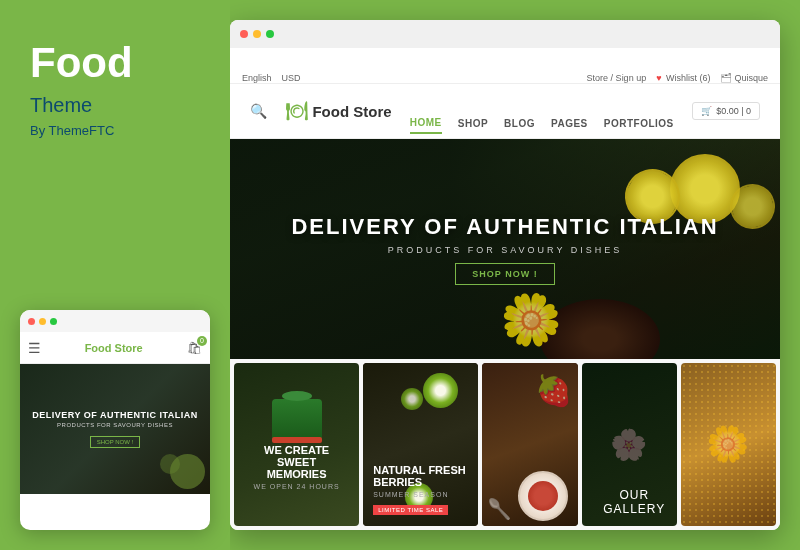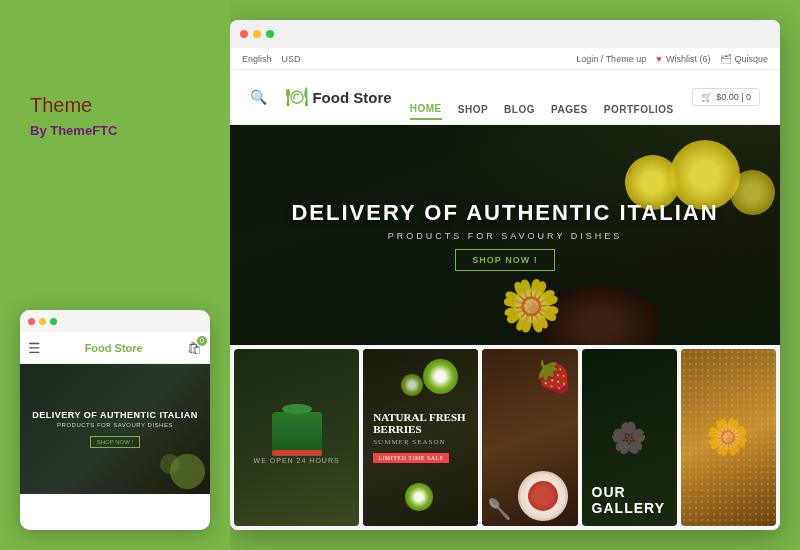--- a/index.html
+++ b/index.html
@@ -29,30 +29,29 @@
 
     .left-title {
       color: #fff;
       font-size: 42px;
       font-weight: 900;
       line-height: 1.1;
       margin-bottom: 8px;
     }
 
     .left-subtitle {
-      color: #7f1d1d;
+      color: #0c4a6e;
       font-size: 20px;
       font-weight: 400;
       margin-bottom: 6px;
     }
 
     .left-by {
-      color: #701a75;
+      color: #0c4a6e;
       font-size: 13px;
-      font-weight: bold;
     }
 
     
     .mobile-preview {
       position: absolute;
       bottom: 20px;
       left: 20px;
       width: 190px;
       height: 220px;
       background: #fff;
@@ -217,23 +216,23 @@
     .browser-content {
       flex: 1;
       overflow: hidden;
       display: flex;
       flex-direction: column;
     }
 
     
     .site-topbar {
       background: #fff;
-      height: 22px;
-      display: flex;
-      align-items: center;
+      height: 36px;
+      display: flex;
+      align-items: flex-end;
       justify-content: space-between;
       padding: 0 12px;
       border-bottom: 1px solid #eee;
       font-size: 9px;
       color: #666;
       flex-shrink: 0;
     }
 
     .topbar-left {
       display: flex;
@@ -489,23 +488,22 @@
       letter-spacing: 1px;
       text-transform: uppercase;
       position: relative;
       z-index: 2;
     }
 
     .card-middle {
       background: linear-gradient(160deg, #1a0a05 0%, #2a1a08 50%, #3a2010 100%);
       display: flex;
       flex-direction: column;
-      justify-content: center;
+      justify-content: flex-end;
       padding: 10px;
-      font-family: Liberation Serif, serif;
     }
 
     .card-badge {
       background: #e44;
       color: #fff;
       font-size: 6px;
       padding: 2px 5px;
       display: inline-block;
       margin-top: 4px;
       text-transform: uppercase;
@@ -515,24 +513,25 @@
     .card-right {
       background: linear-gradient(160deg, #2a1a10 0%, #3a2818 50%, #1a2a10 100%);
       display: flex;
       align-items: center;
       justify-content: center;
       position: relative;
     }
 
     .gallery-label {
       color: #fff;
-      font-size: 14px;
-      font-weight: 700;
+      font-size: 12px;
+      font-weight: 400;
       text-transform: uppercase;
       letter-spacing: 1px;
+      text-align: center;
     }
 
     .kiwi-deco {
       position: absolute;
       width: 35px;
       height: 35px;
       background: radial-gradient(circle, #f8f8e8 20%, #7ab020 50%, #3a6008 100%);
       border-radius: 50%;
     }
 
@@ -560,21 +559,21 @@
       bottom: 8px;
       background: radial-gradient(circle, #c84838 40%, #a82818 100%);
       border-radius: 50%;
     }
   </style>
 </head>
 <body>
 
 <div class="left-panel">
   <div class="left-title">
-    <br>
+    <span>Food</span><br>
   </div>
   <div class="left-subtitle">Theme</div>
   <div class="left-by">By ThemeFTC</div>
 
   <div class="mobile-preview">
     <div class="mobile-top-bar">
       <div class="mobile-dot red"></div>
       <div class="mobile-dot yellow"></div>
       <div class="mobile-dot green"></div>
     </div>
@@ -607,21 +606,21 @@
   </div>
 
   <div class="browser-content">
 
     <div class="site-topbar">
       <div class="topbar-left">
         <span class="topbar-link">English</span>
         <span class="topbar-link">USD</span>
       </div>
       <div class="topbar-right">
-        <span class="topbar-link">Login / Theme up</span>
+        <span class="topbar-link">Store / Sign up</span>
         <span class="topbar-link">
           <span class="heart-icon">♥</span>
           <span>Wishlist (6)</span>
         </span>
         <span class="topbar-link">
           <span>🗂</span>
           <span>Quisque</span>
         </span>
       </div>
     </div>
@@ -657,20 +656,21 @@
         <div class="hero-title">DELIVERY OF AUTHENTIC ITALIAN</div>
         <div class="hero-subtitle">PRODUCTS FOR SAVOURY DISHES</div>
         <button class="hero-shop-btn">SHOP NOW !</button>
       </div>
     </div>
 
     <div class="bottom-cards">
 
       <div class="card card-left">
         <div class="card-cake-deco"></div>
+        <div class="card-title">WE CREATE SWEET MEMORIES</div>
         <div class="card-sub">WE OPEN 24 HOURS</div>
       </div>
 
       <div class="card card-middle">
         <div style="position:absolute;inset:0;background:linear-gradient(160deg,#1a1a0a,#2a2a18,#1a1a0a);"></div>
         <div class="kiwi-deco kiwi1"></div>
         <div class="kiwi-deco kiwi2"></div>
         <div class="kiwi-deco kiwi3"></div>
         <div style="position:relative;z-index:2;">
           <div class="card-title">NATURAL FRESH BERRIES</div>

